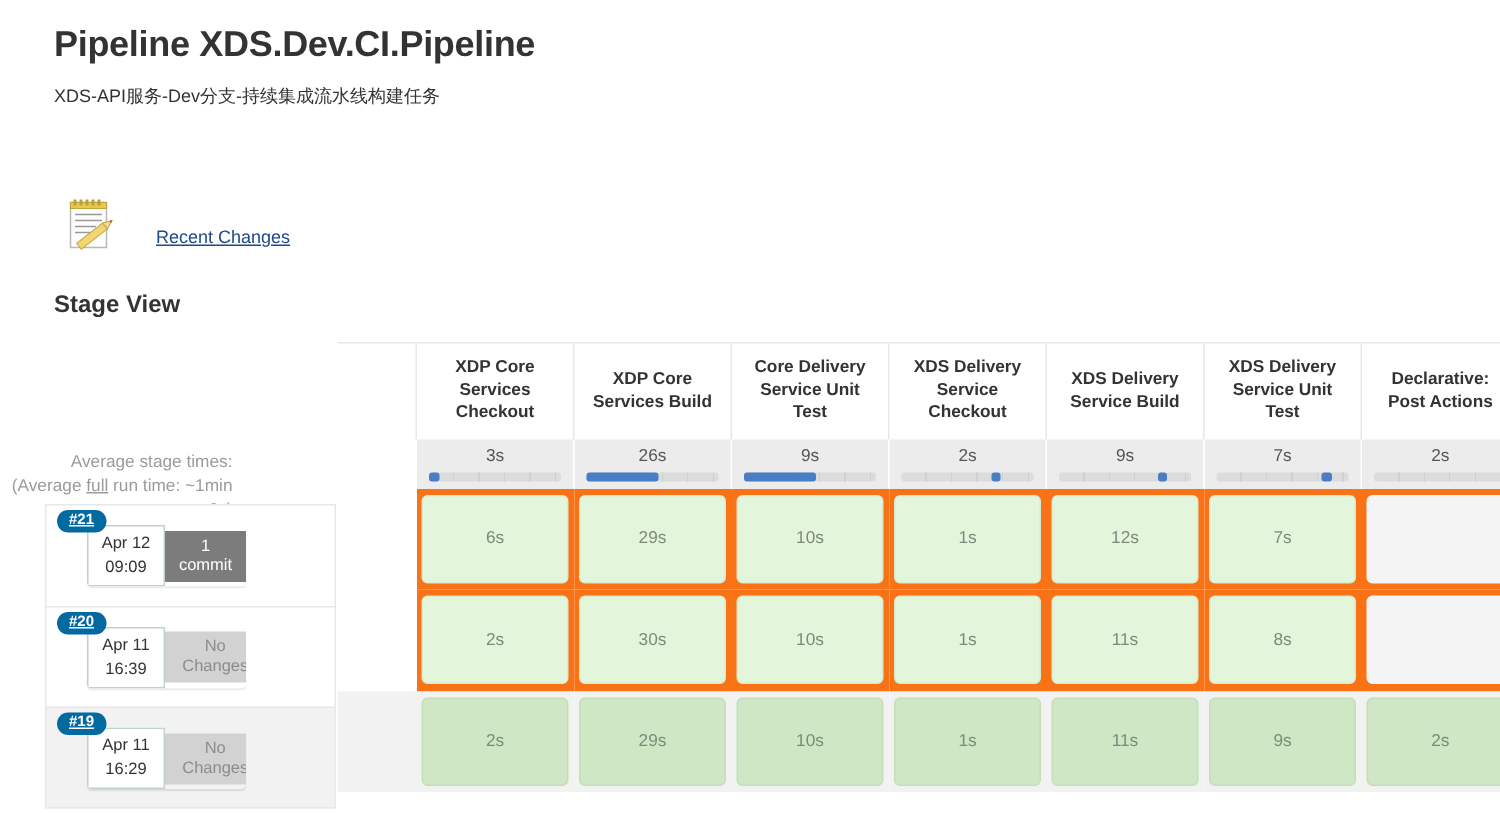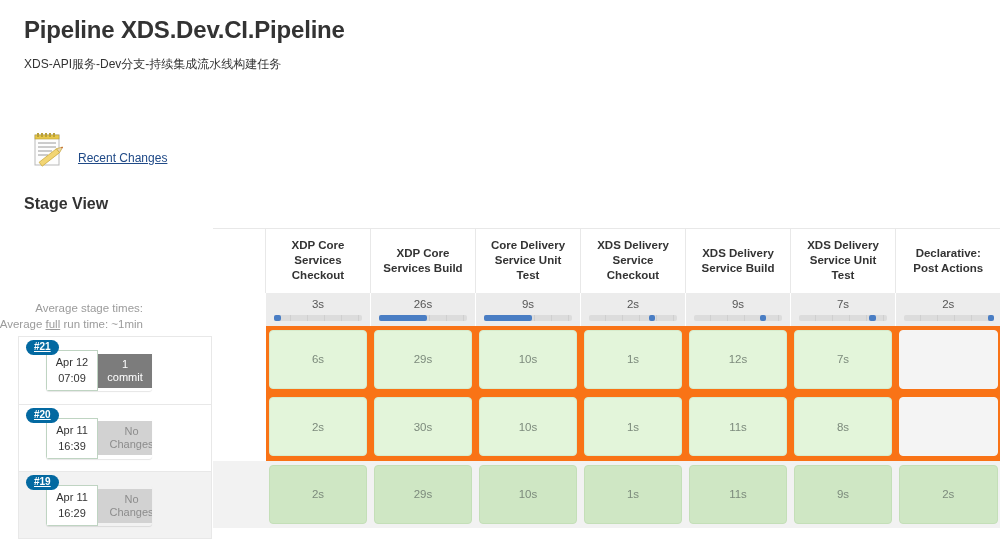--- a/index.html
+++ b/index.html
@@ -4,37 +4,37 @@
 <style>
   * { box-sizing: border-box; }
   html, body {
     margin: 0; padding: 0;
     width: 1000px; height: 542px;
     background: #ffffff;
     font-family: "Liberation Sans", sans-serif;
     color: #333333;
     overflow: hidden;
   }
-  #page { position: relative; width: 932px; height: 542px; }
+  #page { position: relative; width: 932px; height: 542px; margin-left: 12px; }
 
   
   .page-title {
     position: absolute; left: 24px; top: 16px;
     font-size: 24px; font-weight: bold; color: #333;
     letter-spacing: -0.2px; white-space: nowrap;
   }
   .page-desc {
     position: absolute; left: 24px; top: 56px;
     font-size: 12px; color: #333; white-space: nowrap;
   }
 
   
   .recent-changes-row {
     position: absolute; left: 30px; top: 130px;
-    display: flex; align-items: center; gap: 8px; justify-content: center;
+    display: flex; align-items: center; gap: 22px; justify-content: center;
   }
   .notepad-icon { width: 40px; height: 40px; display: block; }
   .recent-changes-link {
     font-size: 12px; color: #204a87;
     text-decoration: underline; cursor: pointer;
     align-self: flex-end; padding-bottom: 5px;
   }
 
   
   .stage-view-title {
@@ -196,21 +196,21 @@
     <div><span>(Average </span><u>full</u><span> run time: ~1min</span></div>
     <div>6s)</div>
   </div>
 
   <div class="builds-col" id="builds-col">
       <div class="build-row">
         <div class="build-badge">#21</div>
         <div class="build-card">
           <div class="build-date">
             <div>Apr 12</div>
-            <div>07:09</div>
+            <div>09:09</div>
           </div>
           <div class="build-change commit">
             <div>1<br>commit</div>
           </div>
         </div>
       </div>
       <div class="build-row">
         <div class="build-badge">#20</div>
         <div class="build-card">
           <div class="build-date">

